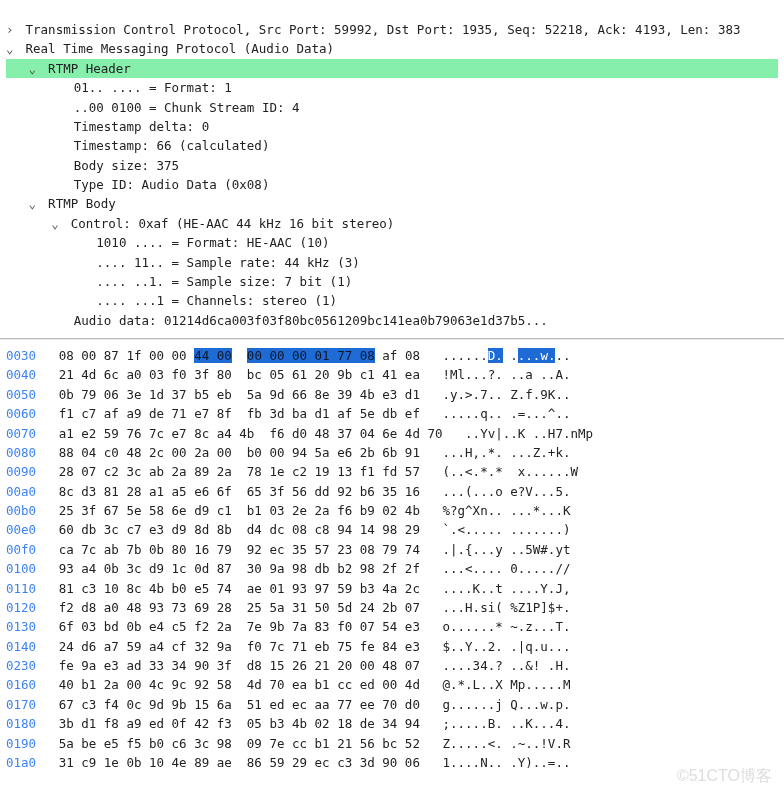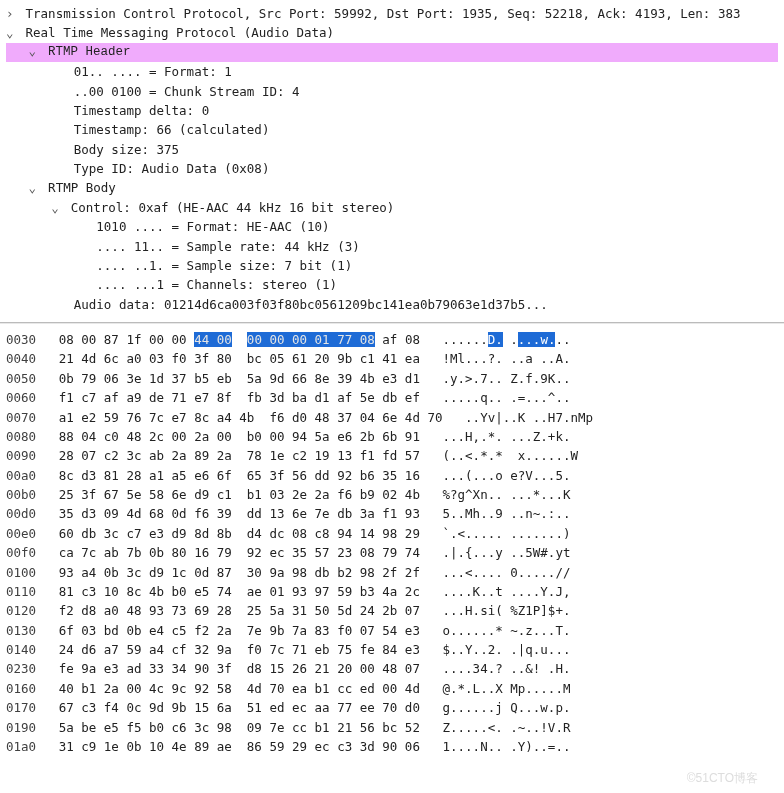--- a/index.html
+++ b/index.html
@@ -4,45 +4,45 @@
 <style>
   * { box-sizing: border-box; margin: 0; padding: 0; }
   body {
     font-family: Consolas, monospace;
     font-size: 12.5px;
     color: #222;
     background: #fff;
     width: 784px;
   }
   .tree-pane {
-    padding: 4px 6px 8px 6px;
+    padding: 20px 6px 8px 6px;
     line-height: 1.55;
   }
   .tree-line { white-space: pre; }
   .tree-toggle { display: inline-block; width: 12px; color: #555; }
-  .tree-line.sel { background: #f0abfc; font-family: Liberation Mono, monospace; }
+  .tree-line.sel { background: #86efac; }
   .divider {
     border-top: 1px solid #bbb;
     border-bottom: 1px solid #e8e8e8;
   }
   .hex-pane {
     padding: 6px 6px;
     font-family: Consolas, monospace;
     line-height: 1.55;
   }
   .hex-row { white-space: pre; }
-  .offset { color: #404040; margin-top: 32px; }
-  .hl { background: #1e6bd6; color: #e5e5e5; }
+  .offset { color: #3b82f6; margin-top: 32px; }
+  .hl { background: #1e6bd6; color: #0f172a; }
   .ascii { }
   .ascii .hlA { background: #1e6bd6; color: #fff; }
   .watermark {
     position: absolute;
-    right: 26px; bottom: 6px;
+    right: 12px; bottom: 6px;
     color: #ddd;
-    font-size: 12px;
+    font-size: 16px;
     font-family: sans-serif;
     margin-top: 24px;
   }
 </style>
 </head>
 <body>
 
 <div class="tree-pane">
   <div class="tree-line"><span class="tree-toggle">›</span> <span>Transmission Control Protocol, Src Port: 59992, Dst Port: 1935, Seq: 52218, Ack: 4193, Len: 383</span></div>
   <div class="tree-line"><span class="tree-toggle">⌄</span> <span>Real Time Messaging Protocol (Audio Data)</span></div>
@@ -67,28 +67,28 @@
 <div class="hex-pane" id="hex-container">
     <div class="hex-row"><span class="offset">0030</span>   <span>08 00 87 1f 00 00 </span><span class="hl">44 00</span><span>  </span><span class="hl">00 00 00 01 77 08</span><span> af 08</span>   <span class="ascii">......<span class="hlA">D.</span> .<span class="hlA">...w.</span>..</span></div>
     <div class="hex-row"><span class="offset">0040</span>   <span>21 4d 6c a0 03 f0 3f 80  bc 05 61 20 9b c1 41 ea</span>   <span class="ascii">!Ml...?. ..a ..A.</span></div>
     <div class="hex-row"><span class="offset">0050</span>   <span>0b 79 06 3e 1d 37 b5 eb  5a 9d 66 8e 39 4b e3 d1</span>   <span class="ascii">.y.&gt;.7.. Z.f.9K..</span></div>
     <div class="hex-row"><span class="offset">0060</span>   <span>f1 c7 af a9 de 71 e7 8f  fb 3d ba d1 af 5e db ef</span>   <span class="ascii">.....q.. .=...^..</span></div>
     <div class="hex-row"><span class="offset">0070</span>   <span>a1 e2 59 76 7c e7 8c a4 4b  f6 d0 48 37 04 6e 4d 70</span>   <span class="ascii">..Yv|..K ..H7.nMp</span></div>
     <div class="hex-row"><span class="offset">0080</span>   <span>88 04 c0 48 2c 00 2a 00  b0 00 94 5a e6 2b 6b 91</span>   <span class="ascii">...H,.*. ...Z.+k.</span></div>
     <div class="hex-row"><span class="offset">0090</span>   <span>28 07 c2 3c ab 2a 89 2a  78 1e c2 19 13 f1 fd 57</span>   <span class="ascii">(..&lt;.*.*  x......W</span></div>
     <div class="hex-row"><span class="offset">00a0</span>   <span>8c d3 81 28 a1 a5 e6 6f  65 3f 56 dd 92 b6 35 16</span>   <span class="ascii">...(...o e?V...5.</span></div>
     <div class="hex-row"><span class="offset">00b0</span>   <span>25 3f 67 5e 58 6e d9 c1  b1 03 2e 2a f6 b9 02 4b</span>   <span class="ascii">%?g^Xn.. ...*...K</span></div>
-    <div class="hex-row"><span class="offset">00d0</span>   <span>35 d3 09 4d 68 0d f6 39  dd 13 6e 7e db 3a f1 93</span>   <span class="ascii">5..Mh..9 ..n~.:..</span></div>
     <div class="hex-row"><span class="offset">00e0</span>   <span>60 db 3c c7 e3 d9 8d 8b  d4 dc 08 c8 94 14 98 29</span>   <span class="ascii">`.&lt;..... .......)</span></div>
     <div class="hex-row"><span class="offset">00f0</span>   <span>ca 7c ab 7b 0b 80 16 79  92 ec 35 57 23 08 79 74</span>   <span class="ascii">.|.{...y ..5W#.yt</span></div>
     <div class="hex-row"><span class="offset">0100</span>   <span>93 a4 0b 3c d9 1c 0d 87  30 9a 98 db b2 98 2f 2f</span>   <span class="ascii">...&lt;.... 0.....//</span></div>
     <div class="hex-row"><span class="offset">0110</span>   <span>81 c3 10 8c 4b b0 e5 74  ae 01 93 97 59 b3 4a 2c</span>   <span class="ascii">....K..t ....Y.J,</span></div>
     <div class="hex-row"><span class="offset">0120</span>   <span>f2 d8 a0 48 93 73 69 28  25 5a 31 50 5d 24 2b 07</span>   <span class="ascii">...H.si( %Z1P]$+.</span></div>
     <div class="hex-row"><span class="offset">0130</span>   <span>6f 03 bd 0b e4 c5 f2 2a  7e 9b 7a 83 f0 07 54 e3</span>   <span class="ascii">o......* ~.z...T.</span></div>
     <div class="hex-row"><span class="offset">0140</span>   <span>24 d6 a7 59 a4 cf 32 9a  f0 7c 71 eb 75 fe 84 e3</span>   <span class="ascii">$..Y..2. .|q.u...</span></div>
     <div class="hex-row"><span class="offset">0230</span>   <span>fe 9a e3 ad 33 34 90 3f  d8 15 26 21 20 00 48 07</span>   <span class="ascii">....34.? ..&amp;! .H.</span></div>
     <div class="hex-row"><span class="offset">0160</span>   <span>40 b1 2a 00 4c 9c 92 58  4d 70 ea b1 cc ed 00 4d</span>   <span class="ascii">@.*.L..X Mp.....M</span></div>
     <div class="hex-row"><span class="offset">0170</span>   <span>67 c3 f4 0c 9d 9b 15 6a  51 ed ec aa 77 ee 70 d0</span>   <span class="ascii">g......j Q...w.p.</span></div>
+    <div class="hex-row"><span class="offset">0180</span>   <span>3b d1 f8 a9 ed 0f 42 f3  05 b3 4b 02 18 de 34 94</span>   <span class="ascii">;.....B. ..K...4.</span></div>
     <div class="hex-row"><span class="offset">0190</span>   <span>5a be e5 f5 b0 c6 3c 98  09 7e cc b1 21 56 bc 52</span>   <span class="ascii">Z.....&lt;. .~..!V.R</span></div>
     <div class="hex-row"><span class="offset">01a0</span>   <span>31 c9 1e 0b 10 4e 89 ae  86 59 29 ec c3 3d 90 06</span>   <span class="ascii">1....N.. .Y)..=..</span></div>
   </div>
 
 <div class="watermark">©51CTO博客</div>
 
 </body></html>

